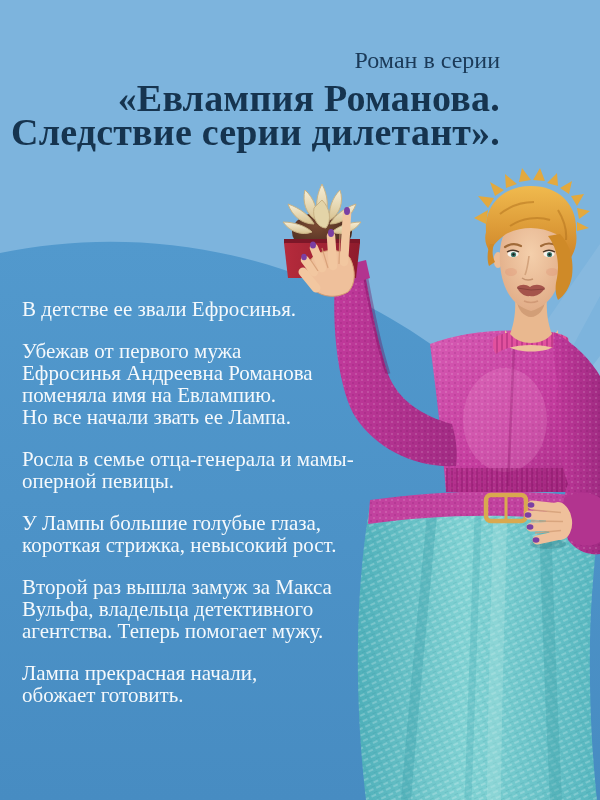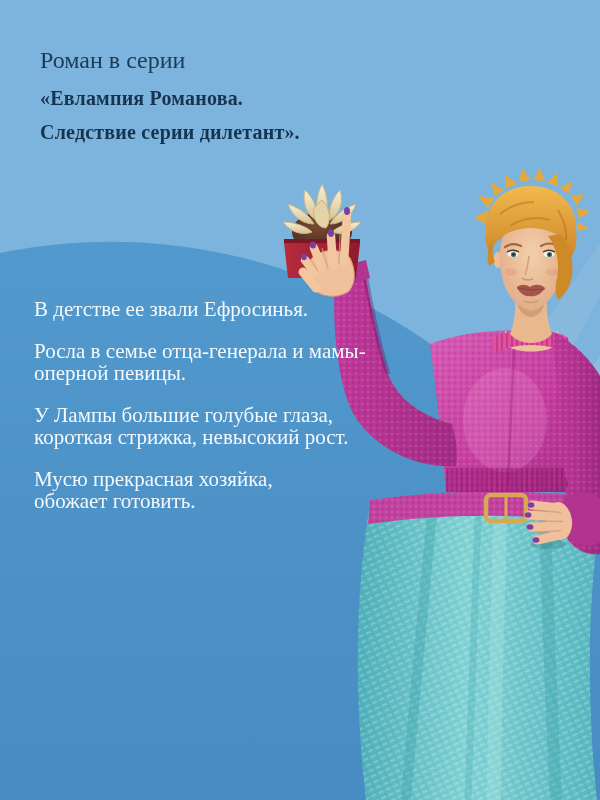--- a/index.html
+++ b/index.html
@@ -3,34 +3,34 @@
 <meta charset="utf-8">
 <style>
   html,body{margin:0;padding:0;background:#555;}
   .poster{
     position:relative;width:600px;height:800px;overflow:hidden;
     background:#7db4dd;
     font-family:"Liberation Serif","DejaVu Serif",serif;
   }
   svg.scene{position:absolute;left:0;top:0;z-index:1;display:block;}
   .heading{
-    position:absolute;top:46px;left:0;width:500px;text-align:left;
-    color:#1b3a58;z-index:2;padding-left:40px;
+    position:absolute;top:46px;left:0;width:500px;text-align:right;
+    color:#1b3a58;z-index:2;
   }
   .series-label{font-size:24px;line-height:28px;}
   .series-title{
-    margin:7px 0 0;font-size:20px;line-height:34px;font-weight:bold;
+    margin:7px 0 0;font-size:38px;line-height:34px;font-weight:bold;
     letter-spacing:.2px;color:#16344f;
   }
   .bio{
     position:absolute;left:22px;top:298px;width:408px;z-index:2;
     color:#f5f9fc;
   }
   .bio p{
-    margin:0 0 20px 12px;font-size:21px;line-height:22px;
+    margin:0 0 20px 0;font-size:21px;line-height:22px;
     white-space:pre-line;
   }
 </style>
 </head>
 <body>
 
 <div class="poster">
 
   <svg class="scene" width="600" height="800" viewBox="0 0 600 800" aria-hidden="true">
     <defs>
@@ -251,21 +251,28 @@
   <header class="heading">
     <div class="series-label">Роман в серии</div>
     <h1 class="series-title">
       <span>«Евлампия Романова.</span><br>
       <span>Следствие серии дилетант».</span>
     </h1>
   </header>
 
   <main class="bio">
       <p>В детстве ее звали Ефросинья.</p>
+      <p>Убежав от первого мужа
+Ефросинья Андреевна Романова
+поменяла имя на Евлампию.
+Но все начали звать ее Лампа.</p>
       <p>Росла в семье отца-генерала и мамы-
 оперной певицы.</p>
       <p>У Лампы большие голубые глаза,
 короткая стрижка, невысокий рост.</p>
-      <p>Мусю прекрасная хозяйка,
+      <p>Второй раз вышла замуж за Макса
+Вульфа, владельца детективного
+агентства. Теперь помогает мужу.</p>
+      <p>Лампа прекрасная начали,
 обожает готовить.</p>
     </main>
 
 </div>
 
 </body></html>

